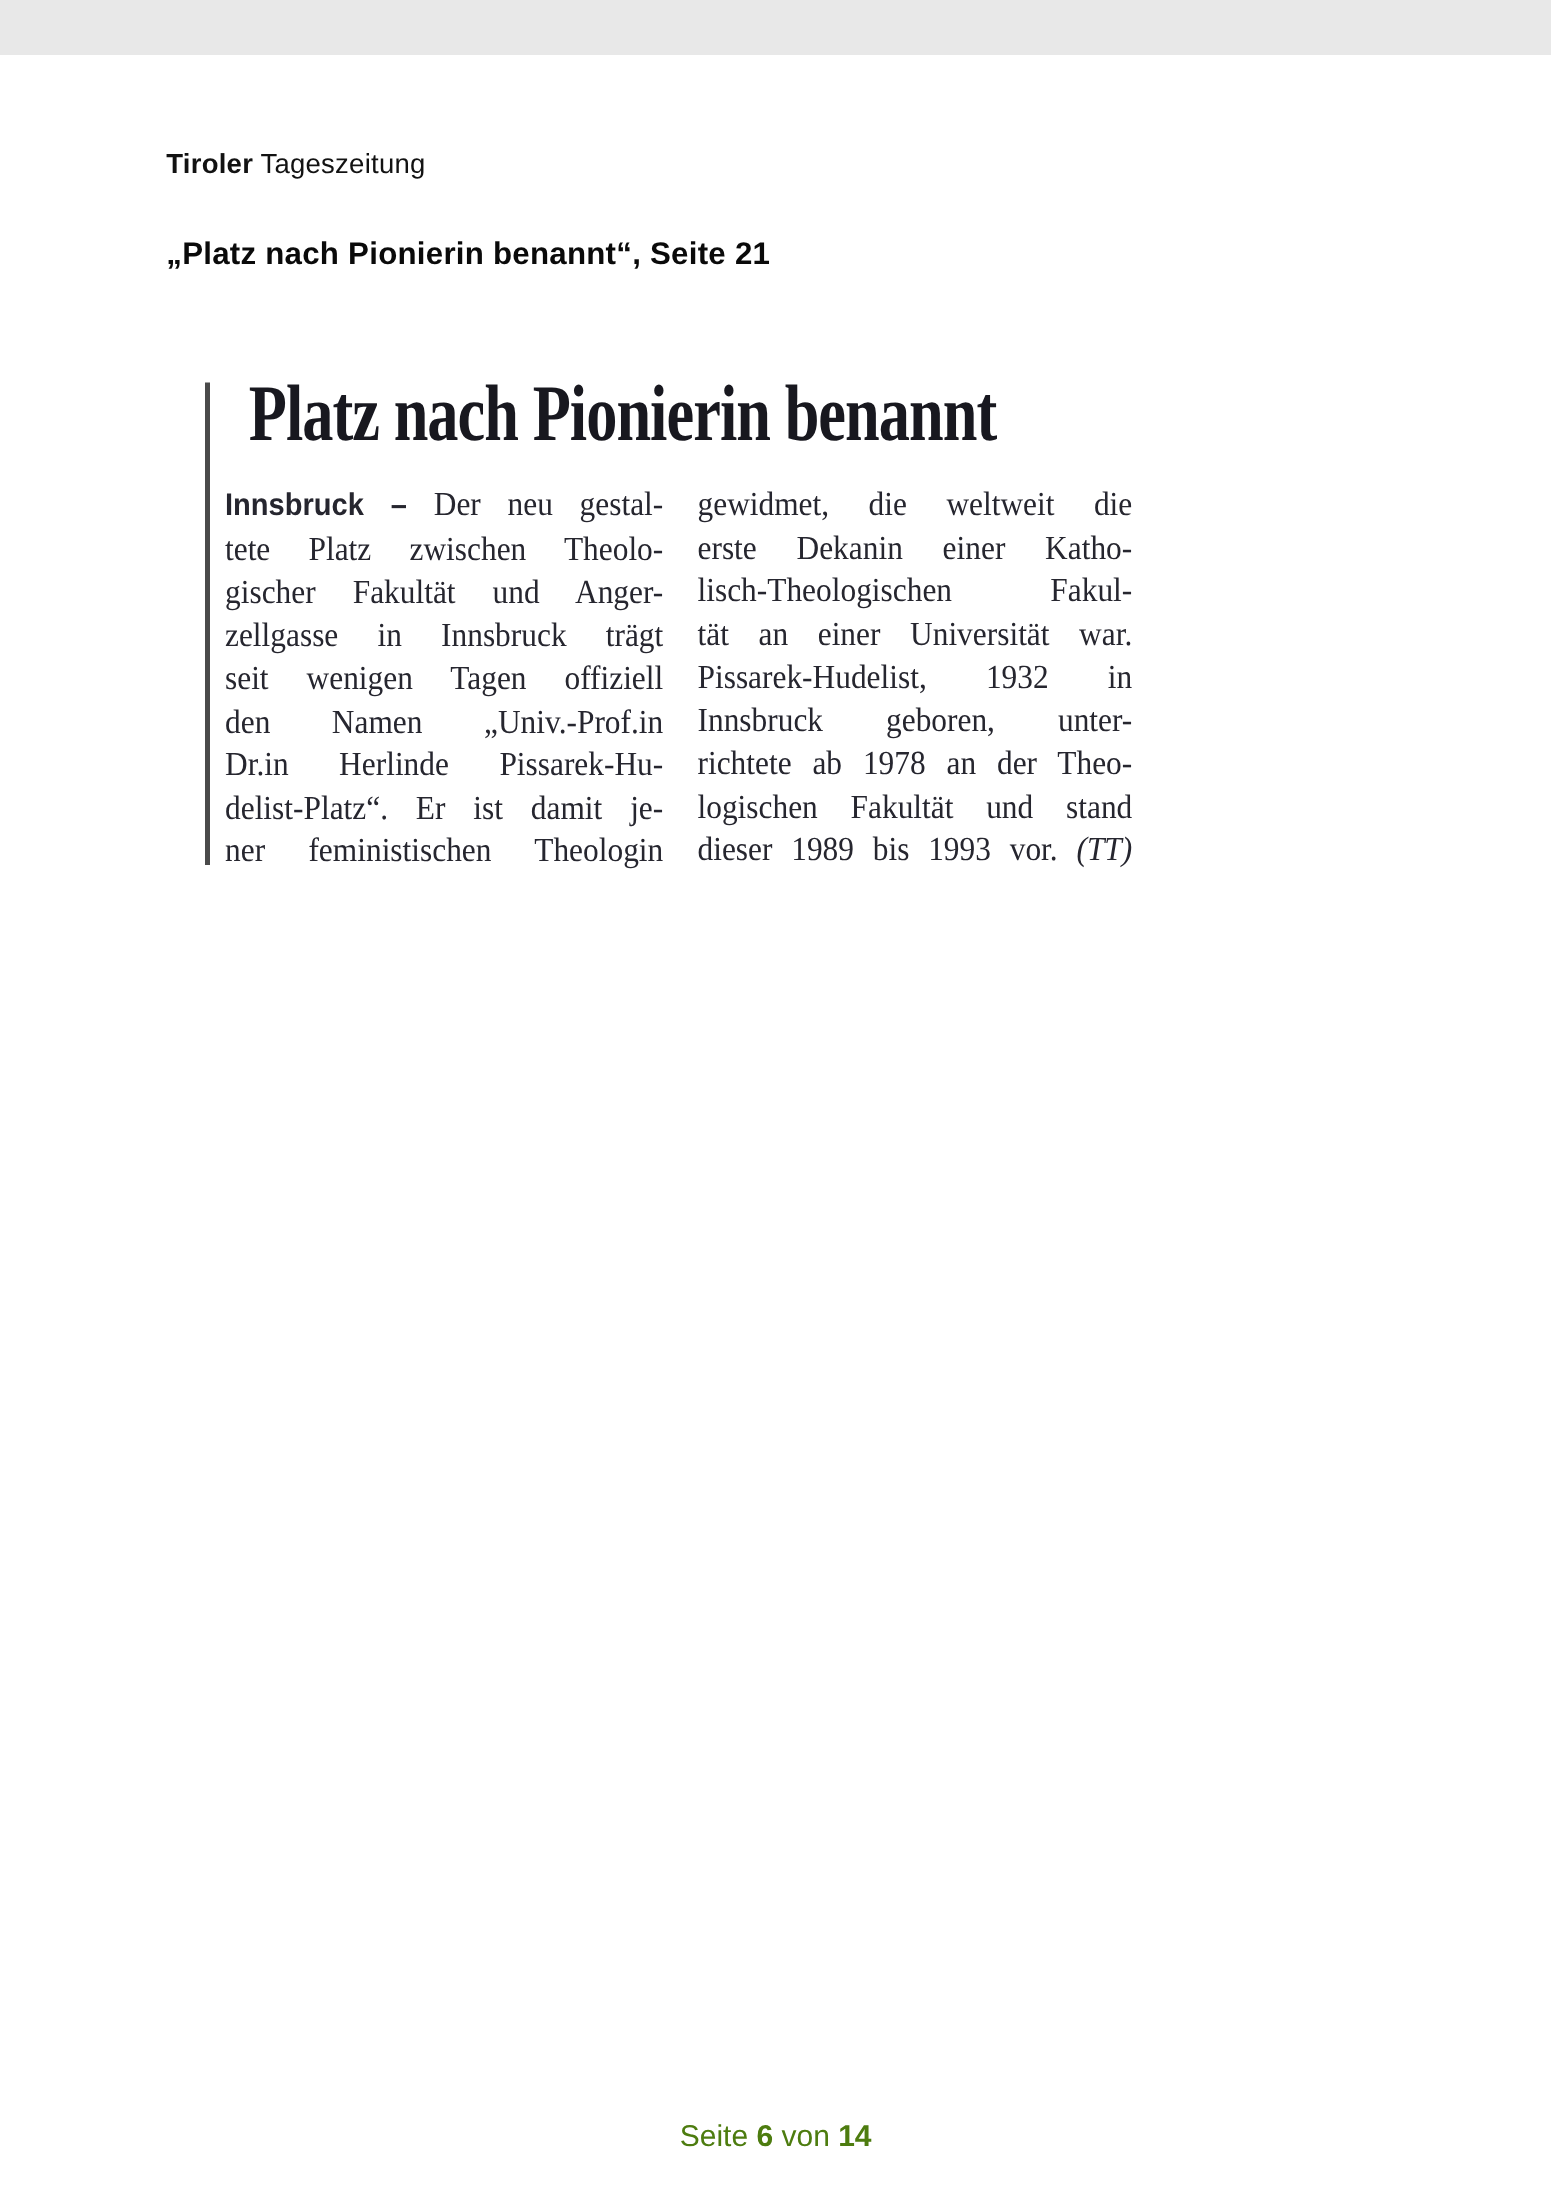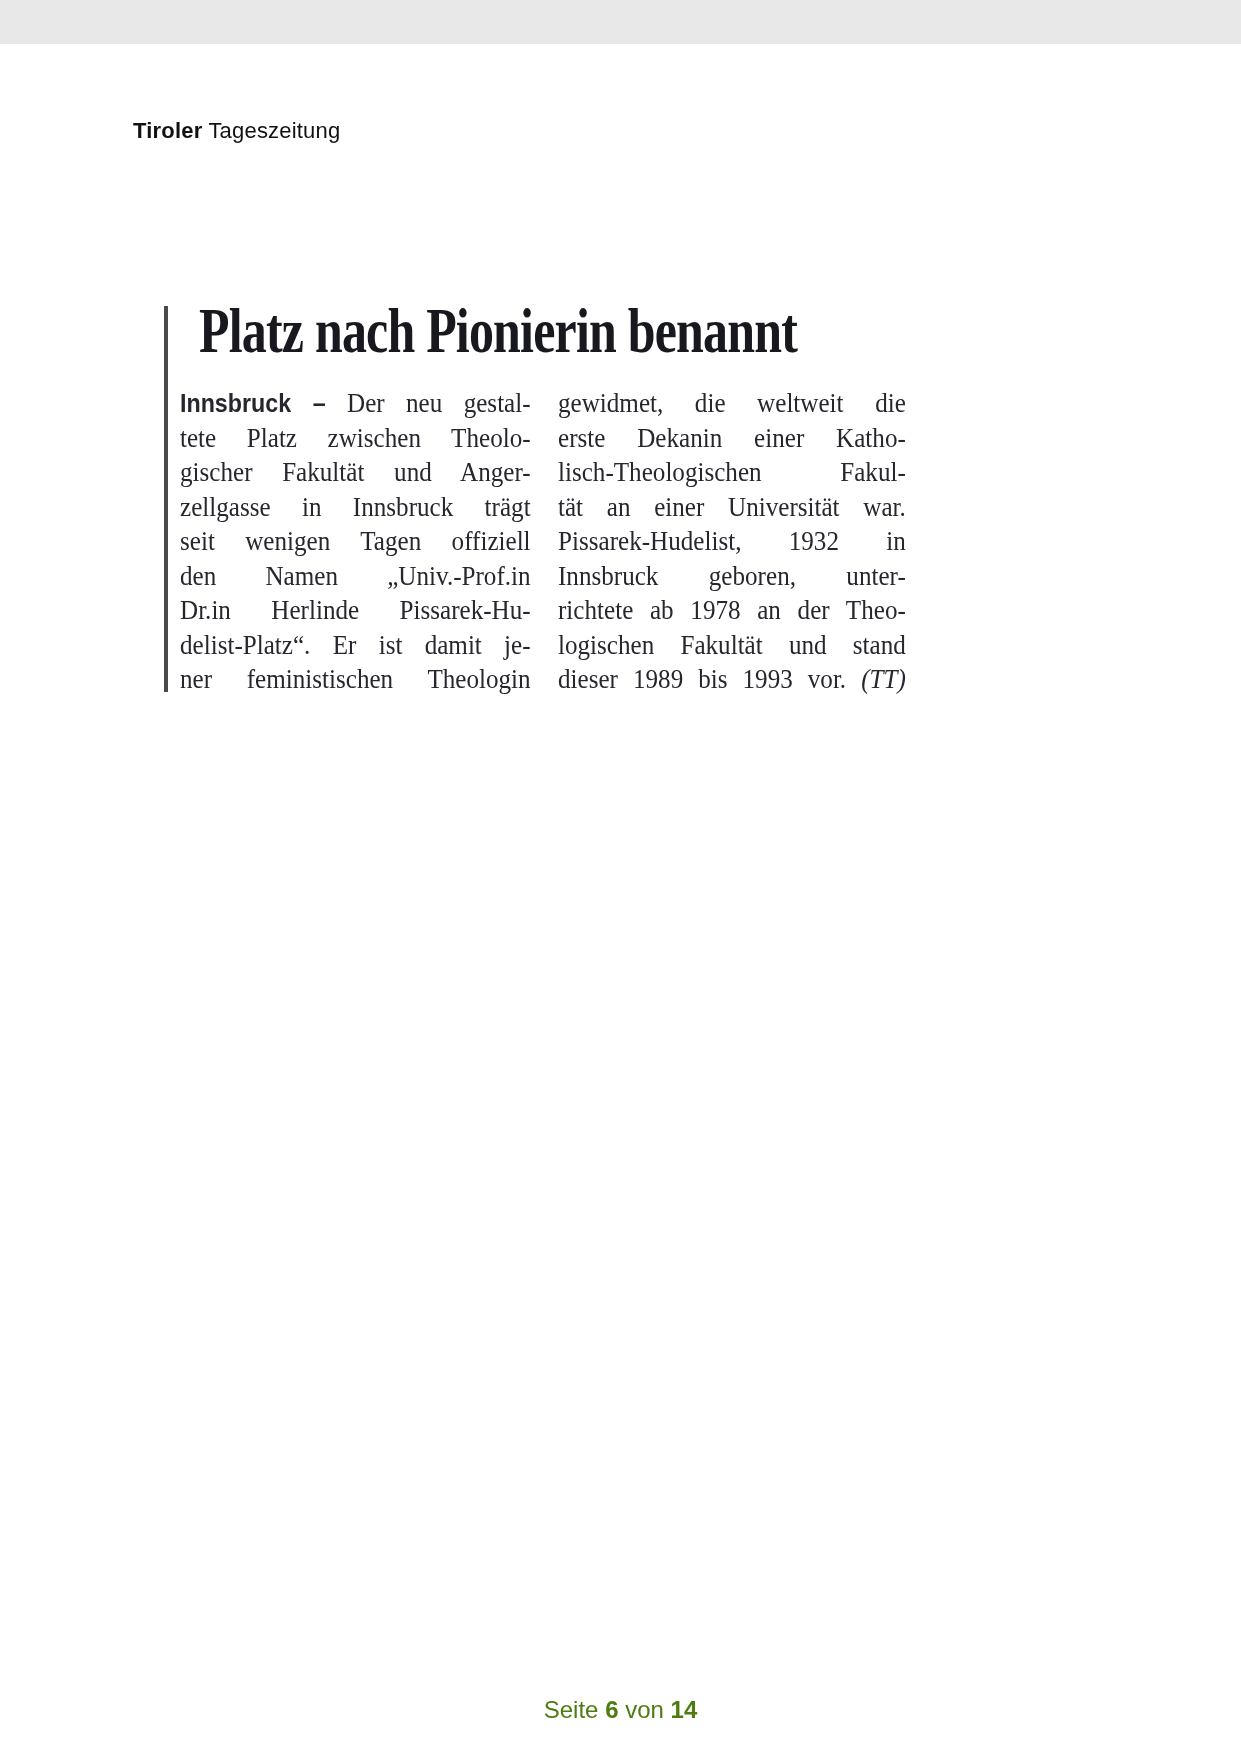--- a/index.html
+++ b/index.html
@@ -100,20 +100,21 @@
 </style>
 </head>
 <body>
 
 <div class="page">
 
   <div class="masthead">
     <span class="brand-bold">Tiroler</span><span> Tageszeitung</span>
   </div>
 
+  <div class="subject-line">„Platz nach Pionierin benannt“, Seite 21</div>
 
   <div class="clipping">
     <div class="clip-rule"></div>
 
     <h1 class="headline">Platz nach Pionierin benannt</h1>
 
     <div class="col col-left">
       <div class="line">
         <span class="lead-in">Innsbruck –</span><span> Der neu gestal-</span>
       </div>

